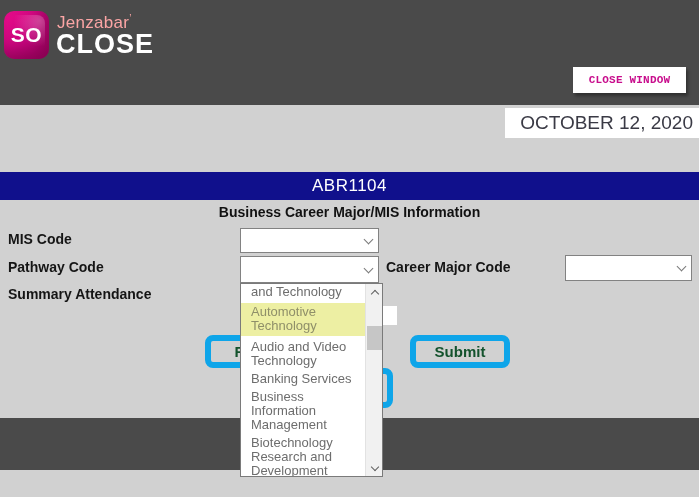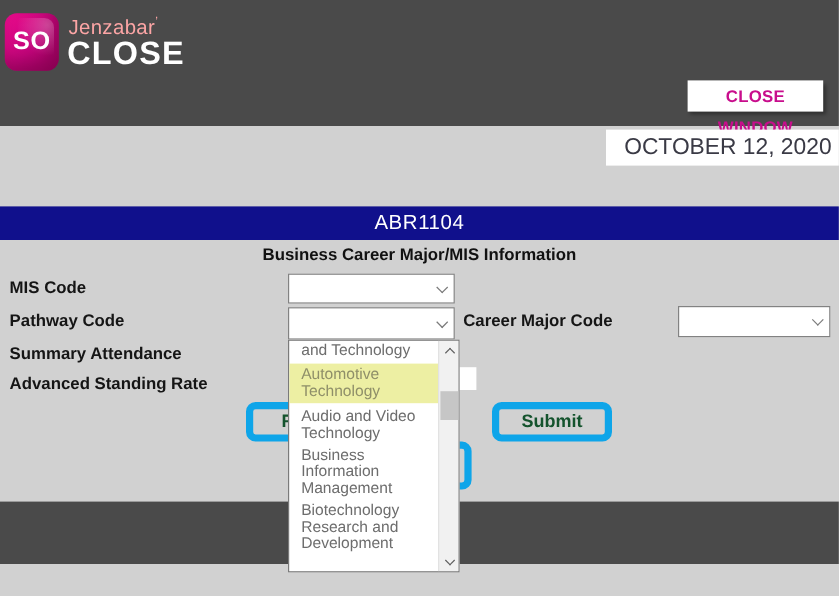--- a/index.html
+++ b/index.html
@@ -18,21 +18,21 @@
               border-radius:8px; background:
               radial-gradient(circle at 85% 15%, rgba(255,255,255,.25), transparent 55%); }
   .logo-mono { color:#fff; font-size:21px; font-weight:bold; letter-spacing:.5px; position:relative; z-index:1; }
   .brand1 { position:absolute; left:57px; top:13px; color:#fca5a5; font-size:17px; letter-spacing:.3px; }
   .brand1::after { content:"\2019"; font-size:10px; vertical-align:top; }
   .brand2 { position:absolute; left:56px; top:29px; color:#fff; font-size:27px; font-weight:bold; letter-spacing:1px; }
 
   .close-btn { position:absolute; background:#fff; color:#c80d8c; font-weight:bold;
                text-align:center; border:none; cursor:pointer;
                box-shadow:2px 3px 3px rgba(0,0,0,.35); font-family:"Liberation Sans",sans-serif; }
-  .close-top { left:573px; top:67px; width:113px; height:26px; font-size:14px; line-height:26px; letter-spacing:.2px; }
+  .close-top { left:573px; top:67px; width:113px; height:26px; font-size:11px; line-height:26px; letter-spacing:.2px;font-family:Liberation Mono, monospace; }
 
   
   .date-box { position:absolute; left:505px; top:108px; width:194px; height:30px; background:#fff;
               color:#3a3a45; font-size:19px; line-height:30px; text-align:right; padding-right:6px; }
   .blue-bar { position:absolute; left:0; top:172px; width:699px; height:28px; background:#10108c;
               color:#fff; font-weight:normal; font-size:17px; text-align:center; line-height:28px; letter-spacing:.5px; }
   .page-title { position:absolute; left:0; top:204px; width:699px; text-align:center;
                 font-weight:bold; font-size:14px; color:#111; }
 
   
@@ -98,21 +98,20 @@
   </div>
 
   <div class="date-box">OCTOBER 12, 2020</div>
 
   <div class="blue-bar">ABR1104</div>
   <div class="page-title">Business Career Major/MIS Information</div>
 
   <div class="flabel lab-mis">MIS Code</div>
   <div class="flabel lab-path">Pathway Code</div>
   <div class="flabel lab-sum">Summary Attendance</div>
-  <div class="flabel lab-adv">Advanced Standing Rate</div>
   <div class="lab-cmc">Career Major Code</div>
 
   <div class="sel sel-mis">
     <span></span>
     <span class="chev-wrap">
         <span class="chev-down"></span>
       </span>
   </div>
   <div class="sel sel-path">
     <span></span>
@@ -135,20 +134,21 @@
 
   <div class="footer">
     
   </div>
 
   <div class="dd-list">
     <div class="dd-items" id="dd-items">
         <div class="dd-item clipped">Power, Structures and Technology</div>
         <div class="dd-item highlighted">Automotive Technology</div>
         <div class="dd-item">Audio and Video Technology</div>
+        <div class="dd-item">Banking Services</div>
         <div class="dd-item">Business Information Management</div>
         <div class="dd-item">Biotechnology Research and Development</div>
       </div>
     <div class="dd-scroll">
       <div class="arrow arrow-up">
           <span class="chev-up-s"></span>
         </div>
       <div class="dd-thumb"></div>
       <div class="arrow arrow-dn">
           <span class="chev-dn-s"></span>

